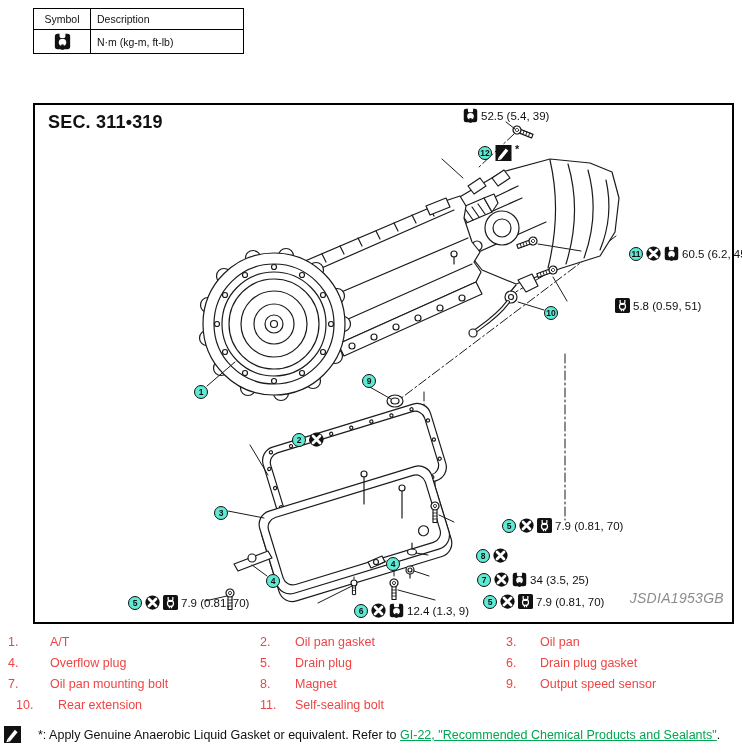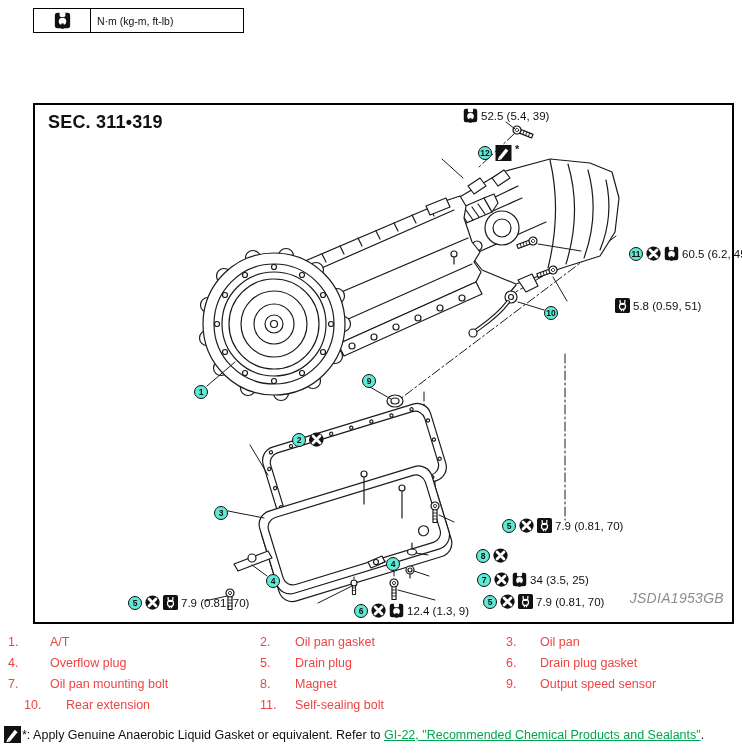--- a/index.html
+++ b/index.html
@@ -31,32 +31,36 @@
   .ic{display:block;width:15px;height:15px;flex:0 0 auto;}
   .ic17{width:17px;height:17px;}
   .ast{font-size:11px;position:relative;top:-4px;font-weight:700;}
 
   
   .pitem{position:absolute;font-size:12.5px;color:#ef4444;white-space:nowrap;}
   .pnum{display:inline-block;}
   .w1{width:42px;} .w2{width:35px;} .w3{width:34px;}
 
   
-  .footnote{position:absolute;left:4px;top:726px;display:flex;align-items:flex-start;gap:1px;
+  .footnote{position:absolute;left:4px;top:726px;display:flex;align-items:flex-start;gap:17px;
             font-size:12.5px;color:#111;white-space:nowrap;}
   .footnote a{text-decoration:underline;}
   .fn-text{padding-top:2px;}
 </style>
 </head>
 <body>
 
 <div id="stage">
 
   <table class="legend">
     <tbody>
+        <tr>
+      <th class="sym">Symbol</th>
+      <th class="desc">Description</th>
+    </tr>
     <tr>
       <td class="sym">
         <svg class="ic ic17" style="margin:0 auto" viewBox="0 0 16 16">
           <rect x="0.8" y="0.8" width="14.4" height="14.4" rx="2.5" fill="#111"></rect>
           <rect x="5.3" y="0" width="5.4" height="4.6" rx="1.2" fill="#fff"></rect>
           <circle cx="8" cy="8.8" r="3.5" fill="#fff"></circle>
           <rect x="6.8" y="10.8" width="2.4" height="5" fill="#111"></rect>
         </svg>
       </td>
       <td class="desc">N·m (kg-m, ft-lb)</td>
@@ -406,21 +410,21 @@
     <div class="pitem" style="left:506px;top:635px"><span class="pnum w3">3.</span><span>Oil pan</span></div>
 
     <div class="pitem" style="left:8px;top:656px"><span class="pnum w1">4.</span><span>Overflow plug</span></div>
     <div class="pitem" style="left:260px;top:656px"><span class="pnum w2">5.</span><span>Drain plug</span></div>
     <div class="pitem" style="left:506px;top:656px"><span class="pnum w3">6.</span><span>Drain plug gasket</span></div>
 
     <div class="pitem" style="left:8px;top:677px"><span class="pnum w1">7.</span><span>Oil pan mounting bolt</span></div>
     <div class="pitem" style="left:260px;top:677px"><span class="pnum w2">8.</span><span>Magnet</span></div>
     <div class="pitem" style="left:506px;top:677px"><span class="pnum w3">9.</span><span>Output speed sensor</span></div>
 
-    <div class="pitem" style="left:24px;top:698px"><span class="pnum w1">10.</span><span>Rear extension</span></div>
+    <div class="pitem" style="left:16px;top:698px"><span class="pnum w1">10.</span><span>Rear extension</span></div>
     <div class="pitem" style="left:260px;top:698px"><span class="pnum w2">11.</span><span>Self-sealing bolt</span></div>
   </div>
 
   <div class="footnote">
     <svg class="ic ic17" viewBox="0 0 16 16">
         <rect width="16" height="16" fill="#111"></rect>
         <polygon points="3,12.6 10.2,3.6 12.8,5.8 5.6,14.6" fill="#fff"></polygon>
         <polygon points="3,12.6 5.6,14.6 2.2,15.2" fill="#fff"></polygon>
       </svg>
     <span class="fn-text"><span>*: Apply Genuine Anaerobic Liquid Gasket or equivalent. Refer to </span><a href="#" style="color: rgb(0, 166, 81);">GI-22, "Recommended Chemical Products and Sealants"</a><span>.</span></span>

